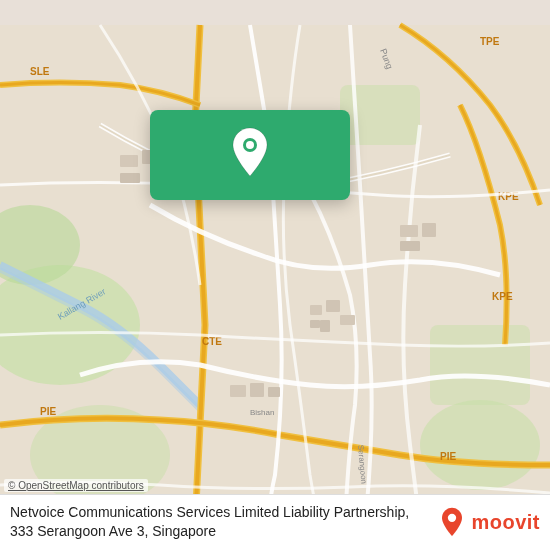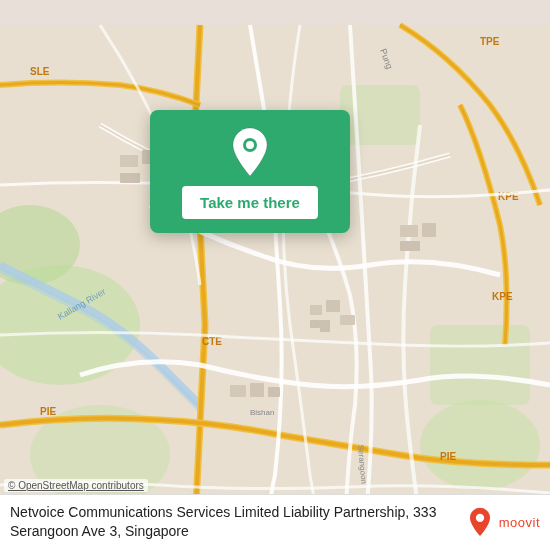--- a/index.html
+++ b/index.html
@@ -96,22 +96,22 @@
       flex-shrink: 0;
     }
 
     #moovit-pin {
       width: 30px;
       height: 30px;
       margin-right: 4px;
     }
 
     #moovit-text {
-      font-size: 13px;
-      font-weight: normal;
+      font-size: 20px;
+      font-weight: bold;
       color: #e8452c;
       letter-spacing: 0.5px;
     }
 
     
     #attribution {
       position: absolute;
       bottom: 58px;
       left: 4px;
       font-size: 10px;
@@ -215,21 +215,20 @@
   </div>
 
   <div id="location-card">
     <div id="pin-icon-wrap">
       <svg width="44" height="52" viewBox="0 0 44 52" xmlns="http://www.w3.org/2000/svg">
         <path d="M22 2C12.6 2 5 9.6 5 19C5 31 22 50 22 50C22 50 39 31 39 19C39 9.6 31.4 2 22 2Z" fill="white" stroke="rgba(0,0,0,0.15)" stroke-width="1"></path>
         <circle cx="22" cy="19" r="7" fill="#2eaa6e"></circle>
         <circle cx="22" cy="19" r="4" fill="white"></circle>
       </svg>
     </div>
-    <button id="take-me-there-btn">Take me there</button>
   </div>
 
   <div id="attribution">
     <span>© OpenStreetMap contributors</span>
   </div>
 
   <div id="info-bar">
     <div id="info-text">Netvoice Communications Services Limited Liability Partnership, 333 Serangoon Ave 3, Singapore</div>
     <div id="moovit-logo">
       <svg id="moovit-pin" viewBox="0 0 30 36" xmlns="http://www.w3.org/2000/svg">

